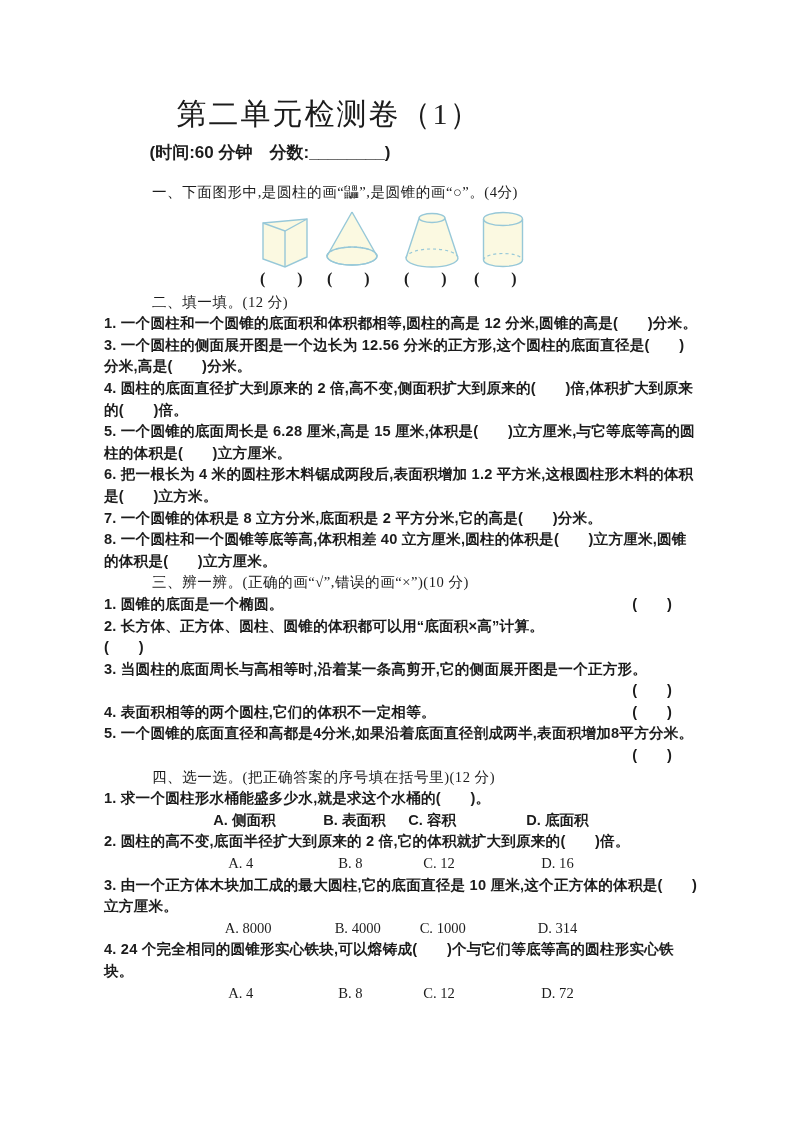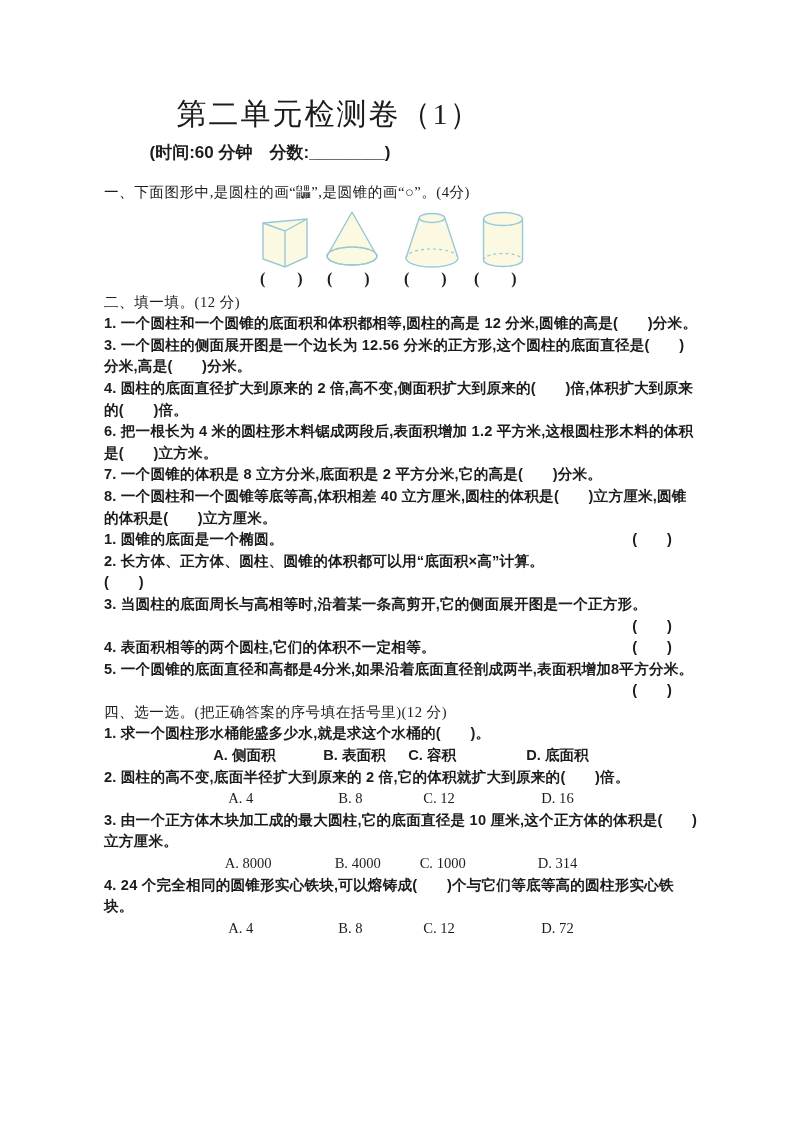--- a/index.html
+++ b/index.html
@@ -39,20 +39,21 @@
     width:594px;
     margin-top:18px;
     font-size:14.6px;
     line-height:21.6px;
     word-break:break-all;
   }
   .heading{
     font-family:"Liberation Serif","DejaVu Serif",serif;
     font-weight:400;
     letter-spacing:0.5px;
+    margin-left:48px;
   }
   .item{
     font-family:"Liberation Sans","DejaVu Sans",sans-serif;
     font-weight:700;
     letter-spacing:0.2px;
   }
   .shapes-row{position:relative;height:62px;margin-top:2px;}
   .shape{position:absolute;bottom:0;}
   .shape.prism{left:158px;}
   .shape.cone{left:220px;}
@@ -136,24 +137,26 @@
       <span class="blank b1">(　　)</span>
       <span class="blank b2">(　　)</span>
       <span class="blank b3">(　　)</span>
       <span class="blank b4">(　　)</span>
     </div>
 
     <div class="heading">二、填一填。(12 分)</div>
     <div class="item">1. 一个圆柱和一个圆锥的底面积和体积都相等,圆柱的高是 12 分米,圆锥的高是(　　)分米。</div>
     <div class="item">3. 一个圆柱的侧面展开图是一个边长为 12.56 分米的正方形,这个圆柱的底面直径是(　　)分米,高是(　　)分米。</div>
     <div class="item">4. 圆柱的底面直径扩大到原来的 2 倍,高不变,侧面积扩大到原来的(　　)倍,体积扩大到原来的(　　)倍。</div>
+    <div class="item">5. 一个圆锥的底面周长是 6.28 厘米,高是 15 厘米,体积是(　　)立方厘米,与它等底等高的圆柱的体积是(　　)立方厘米。</div>
     <div class="item">6. 把一根长为 4 米的圆柱形木料锯成两段后,表面积增加 1.2 平方米,这根圆柱形木料的体积是(　　)立方米。</div>
     <div class="item">7. 一个圆锥的体积是 8 立方分米,底面积是 2 平方分米,它的高是(　　)分米。</div>
     <div class="item">8. 一个圆柱和一个圆锥等底等高,体积相差 40 立方厘米,圆柱的体积是(　　)立方厘米,圆锥的体积是(　　)立方厘米。</div>
 
+    <div class="heading">三、辨一辨。(正确的画“√”,错误的画“×”)(10 分)</div>
 
     <div class="item tf-row">
       <span>1. 圆锥的底面是一个椭圆。</span>
       <span class="blank">(　　)</span>
     </div>
 
     <div class="item">2. 长方体、正方体、圆柱、圆锥的体积都可以用“底面积×高”计算。</div>
     <div class="item blank-line-left">(　　)</div>
 
     <div class="item">3. 当圆柱的底面周长与高相等时,沿着某一条高剪开,它的侧面展开图是一个正方形。</div>

